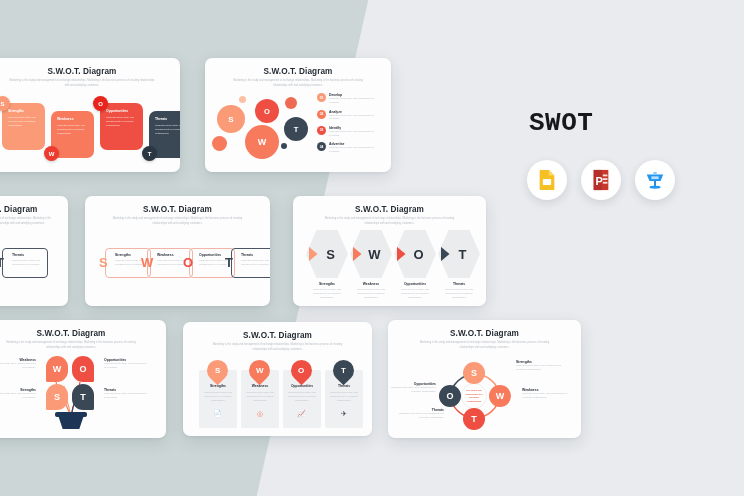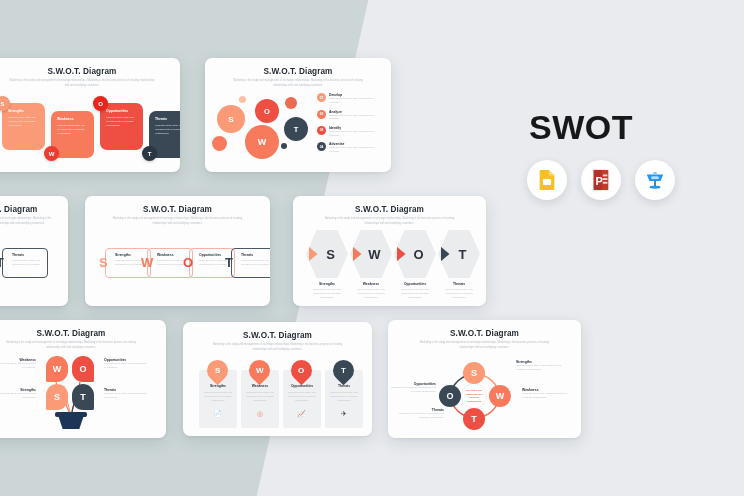--- a/index.html
+++ b/index.html
@@ -136,22 +136,22 @@
     background: #fff; border: .6px solid #eceef0;
     display: flex; align-items: center; justify-content: center;
     text-align: center; padding: 2px;
     font-size: 2.3px; color: #e8684f; line-height: 1.5; font-weight: bold;
   }
   .cyc-lbl { position: absolute; width: 48px; }
 
   
   #brand { position: absolute; left: 529px; top: 108px; }
   #brand-word {
-    font-size: 34px; font-weight: bold; letter-spacing: .5px; color: #17181a;
-    font-family: Liberation Sans, sans-serif;
+    font-size: 26px; font-weight: bold; letter-spacing: .5px; color: #17181a;
+    font-family: Liberation Mono, monospace;
   }
   #app-icons { position: absolute; left: 527px; top: 160px; display: flex; gap: 14px; }
   .app-ico {
     width: 40px; height: 40px; border-radius: 50%; background: #fff;
     box-shadow: 0 3px 9px rgba(40,60,80,.14);
     display: flex; align-items: center; justify-content: center;
   }
 </style>
 </head>
 <body>

